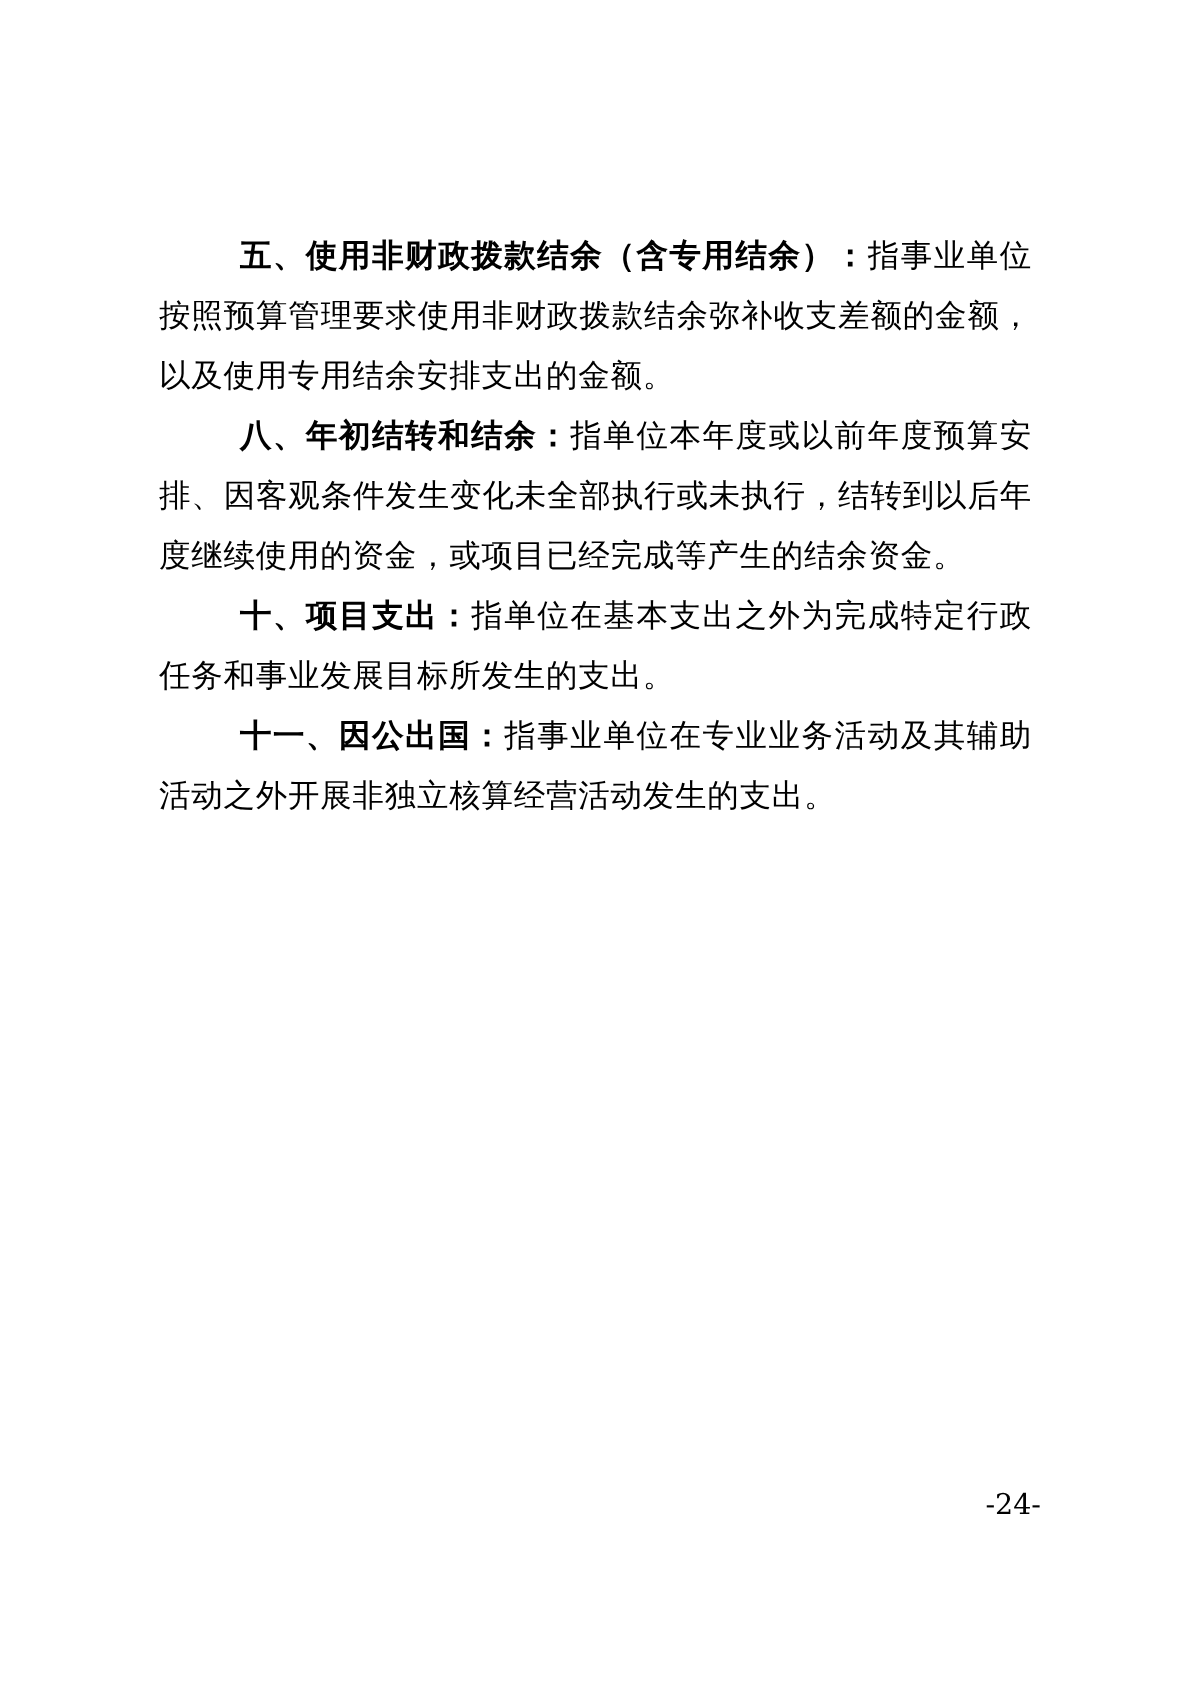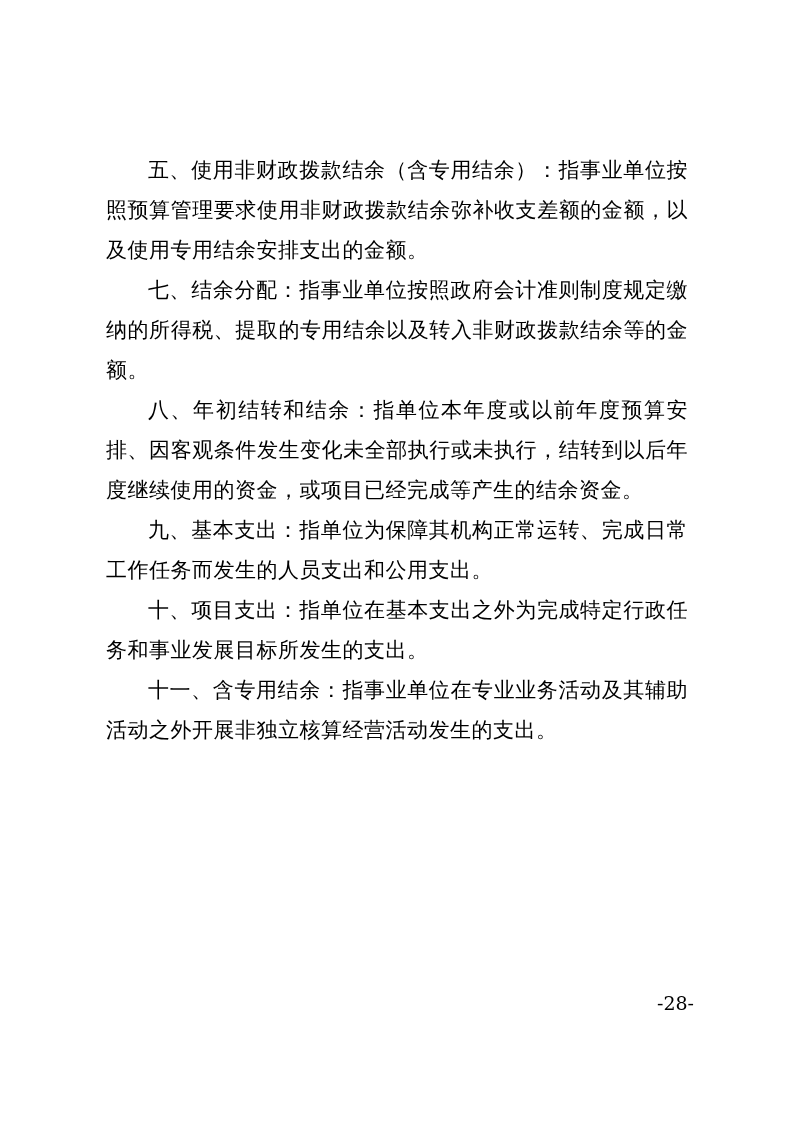--- a/index.html
+++ b/index.html
@@ -25,38 +25,37 @@
   .para {
     margin: 0;
     font-size: 21px;
     line-height: 40px;
     text-align: justify;
     text-align-last: left;
     text-indent: 2em;
     letter-spacing: 0.5px;
   }
   .para .term {
-    font-weight: normal;
+    font-weight: bold;
+    margin-left: 12px;
   }
   .footer-page-number {
     position: absolute;
     top: 992px;
     right: 100px;
     font-size: 19px;
     line-height: 22px;
     font-family: "DejaVu Serif", "Liberation Serif", serif;
     color: #000000;
   }
 </style>
 </head>
 <body>
 
 <div class="page">
   <div class="content">
       <p class="para"><span class="term">五、使用非财政拨款结余（含专用结余）：</span><span>指事业单位按照预算管理要求使用非财政拨款结余弥补收支差额的金额，以及使用专用结余安排支出的金额。</span></p>
-      <p class="para"><span class="term">七、结余分配：</span><span>指事业单位按照政府会计准则制度规定缴纳的所得税、提取的专用结余以及转入非财政拨款结余等的金额。</span></p>
       <p class="para"><span class="term">八、年初结转和结余：</span><span>指单位本年度或以前年度预算安排、因客观条件发生变化未全部执行或未执行，结转到以后年度继续使用的资金，或项目已经完成等产生的结余资金。</span></p>
-      <p class="para"><span class="term">九、基本支出：</span><span>指单位为保障其机构正常运转、完成日常工作任务而发生的人员支出和公用支出。</span></p>
       <p class="para"><span class="term">十、项目支出：</span><span>指单位在基本支出之外为完成特定行政任务和事业发展目标所发生的支出。</span></p>
-      <p class="para"><span class="term">十一、含专用结余：</span><span>指事业单位在专业业务活动及其辅助活动之外开展非独立核算经营活动发生的支出。</span></p>
+      <p class="para"><span class="term">十一、因公出国：</span><span>指事业单位在专业业务活动及其辅助活动之外开展非独立核算经营活动发生的支出。</span></p>
     </div>
-  <div class="footer-page-number">-28-</div>
+  <div class="footer-page-number">-24-</div>
 </div>
 
 </body></html>

